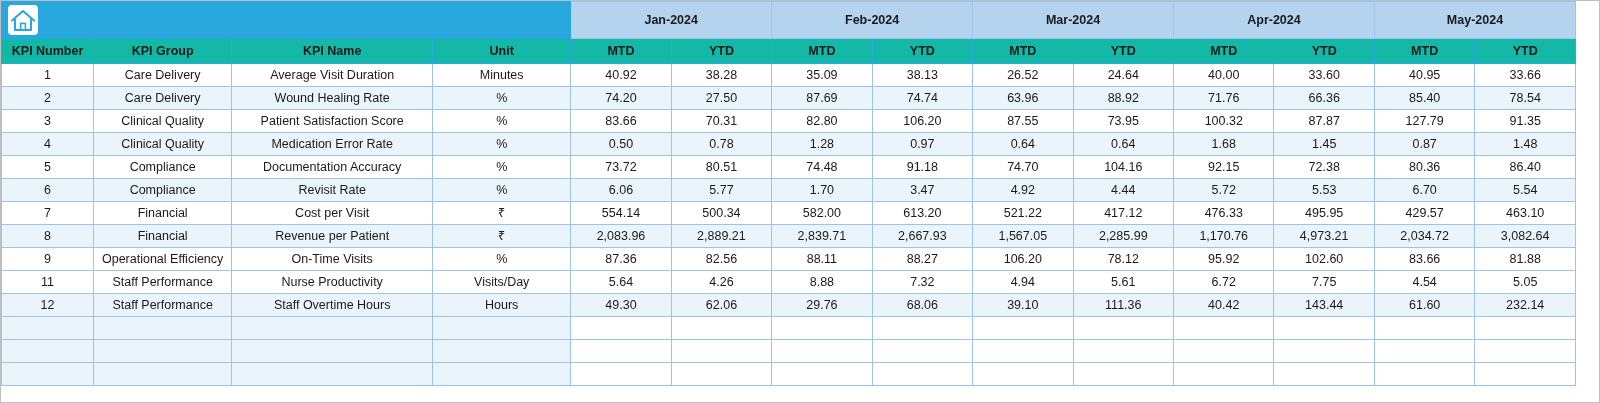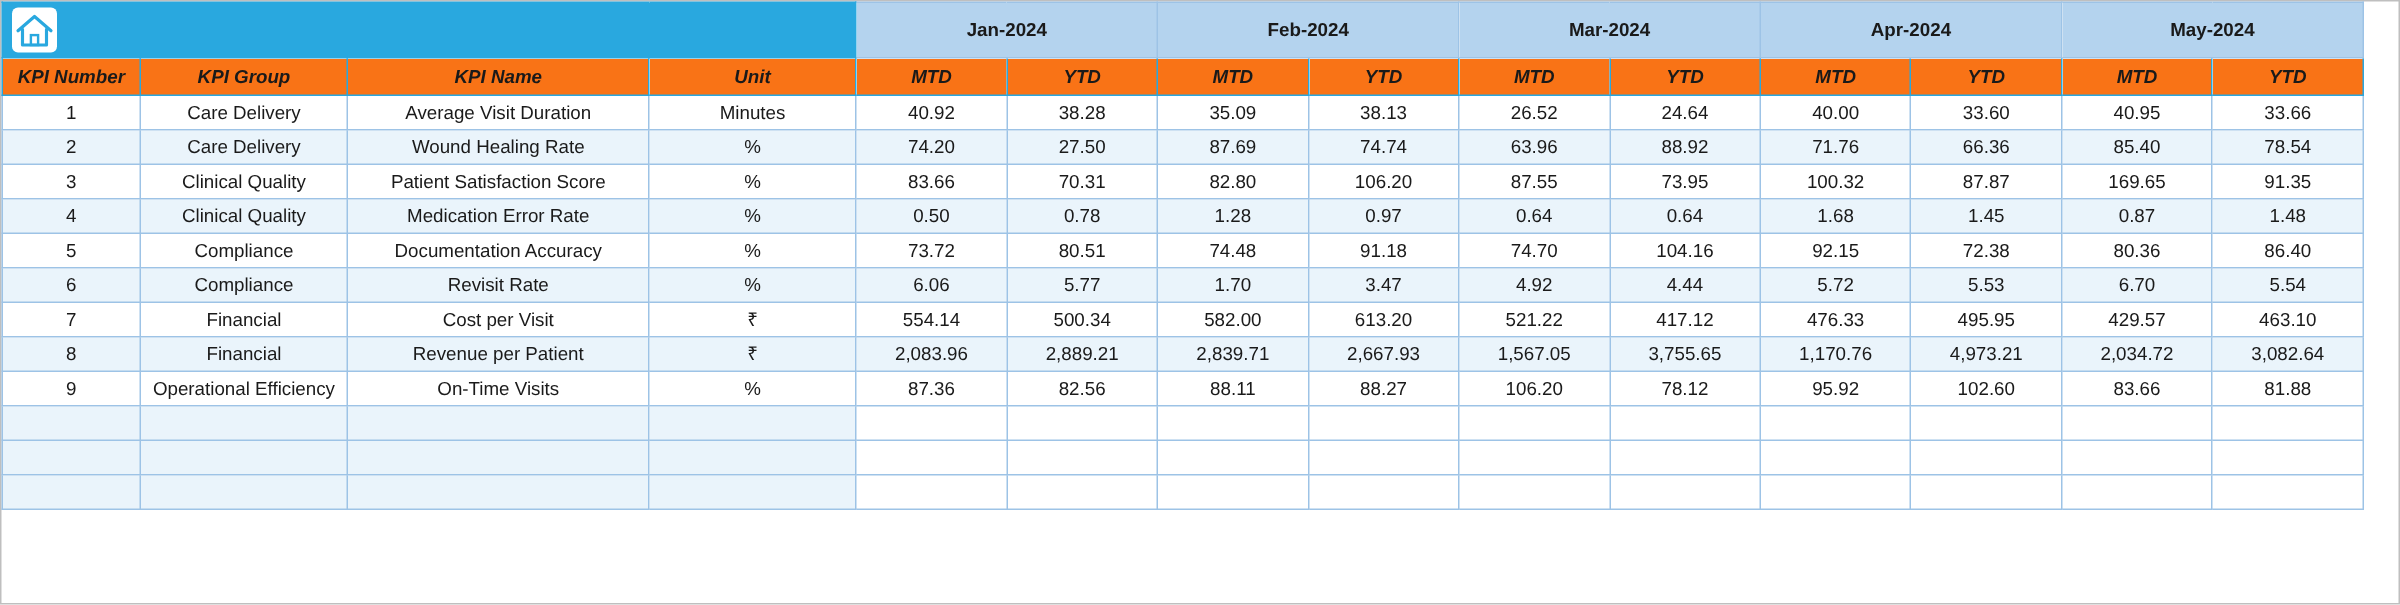--- a/index.html
+++ b/index.html
@@ -67,28 +67,27 @@
     font-size: 13.5px;
     height: 36px !important;
     line-height: 36px;
     border: 1px solid #9dc3e6 !important;
     margin-left: 20px;
   }
   .month-head.first { border-left: 1px solid #808080 !important; }
 
   
   .col-head {
-    background: #f97316;
+    background: #14b8a6;
     color: #ffffff;
     font-weight: bold;
     font-size: 12.5px;
     height: 24px !important;
     line-height: 24px;
     border: 1px solid #29a8df !important;
-    font-style: italic;
   }
 
   
   tr.even td { background: #ffffff; }
   tr.odd  td { background: #eaf4fb; }
 
   td.kpinum { }
   td.kpigroup { }
   td.kpiname { }
   td.unit { }
@@ -194,21 +193,21 @@
           <td class="kpiname">Patient Satisfaction Score</td>
           <td class="unit">%</td>
           <td class="num">83.66</td>
           <td class="num">70.31</td>
           <td class="num">82.80</td>
           <td class="num">106.20</td>
           <td class="num">87.55</td>
           <td class="num">73.95</td>
           <td class="num">100.32</td>
           <td class="num">87.87</td>
-          <td class="num">169.65</td>
+          <td class="num">127.79</td>
           <td class="num">91.35</td>
         </tr>
         <tr class="odd">
           <td class="kpinum">4</td>
           <td class="kpigroup">Clinical Quality</td>
           <td class="kpiname">Medication Error Rate</td>
           <td class="unit">%</td>
           <td class="num">0.50</td>
           <td class="num">0.78</td>
           <td class="num">1.28</td>
@@ -271,21 +270,21 @@
         <tr class="odd">
           <td class="kpinum">8</td>
           <td class="kpigroup">Financial</td>
           <td class="kpiname">Revenue per Patient</td>
           <td class="unit">₹</td>
           <td class="num">2,083.96</td>
           <td class="num">2,889.21</td>
           <td class="num">2,839.71</td>
           <td class="num">2,667.93</td>
           <td class="num">1,567.05</td>
-          <td class="num">3,755.65</td>
+          <td class="num">2,285.99</td>
           <td class="num">1,170.76</td>
           <td class="num">4,973.21</td>
           <td class="num">2,034.72</td>
           <td class="num">3,082.64</td>
         </tr>
         <tr class="even">
           <td class="kpinum">9</td>
           <td class="kpigroup">Operational Efficiency</td>
           <td class="kpiname">On-Time Visits</td>
           <td class="unit">%</td>
@@ -293,20 +292,52 @@
           <td class="num">82.56</td>
           <td class="num">88.11</td>
           <td class="num">88.27</td>
           <td class="num">106.20</td>
           <td class="num">78.12</td>
           <td class="num">95.92</td>
           <td class="num">102.60</td>
           <td class="num">83.66</td>
           <td class="num">81.88</td>
         </tr>
+        <tr class="even">
+          <td class="kpinum">11</td>
+          <td class="kpigroup">Staff Performance</td>
+          <td class="kpiname">Nurse Productivity</td>
+          <td class="unit">Visits/Day</td>
+          <td class="num">5.64</td>
+          <td class="num">4.26</td>
+          <td class="num">8.88</td>
+          <td class="num">7.32</td>
+          <td class="num">4.94</td>
+          <td class="num">5.61</td>
+          <td class="num">6.72</td>
+          <td class="num">7.75</td>
+          <td class="num">4.54</td>
+          <td class="num">5.05</td>
+        </tr>
+        <tr class="odd">
+          <td class="kpinum">12</td>
+          <td class="kpigroup">Staff Performance</td>
+          <td class="kpiname">Staff Overtime Hours</td>
+          <td class="unit">Hours</td>
+          <td class="num">49.30</td>
+          <td class="num">62.06</td>
+          <td class="num">29.76</td>
+          <td class="num">68.06</td>
+          <td class="num">39.10</td>
+          <td class="num">111.36</td>
+          <td class="num">40.42</td>
+          <td class="num">143.44</td>
+          <td class="num">61.60</td>
+          <td class="num">232.14</td>
+        </tr>
         <tr class="blank">
           <td class="lbl">&nbsp;</td>
           <td class="lbl">&nbsp;</td>
           <td class="lbl">&nbsp;</td>
           <td class="lbl">&nbsp;</td>
           <td class="val">&nbsp;</td>
           <td class="val">&nbsp;</td>
           <td class="val">&nbsp;</td>
           <td class="val">&nbsp;</td>
           <td class="val">&nbsp;</td>

